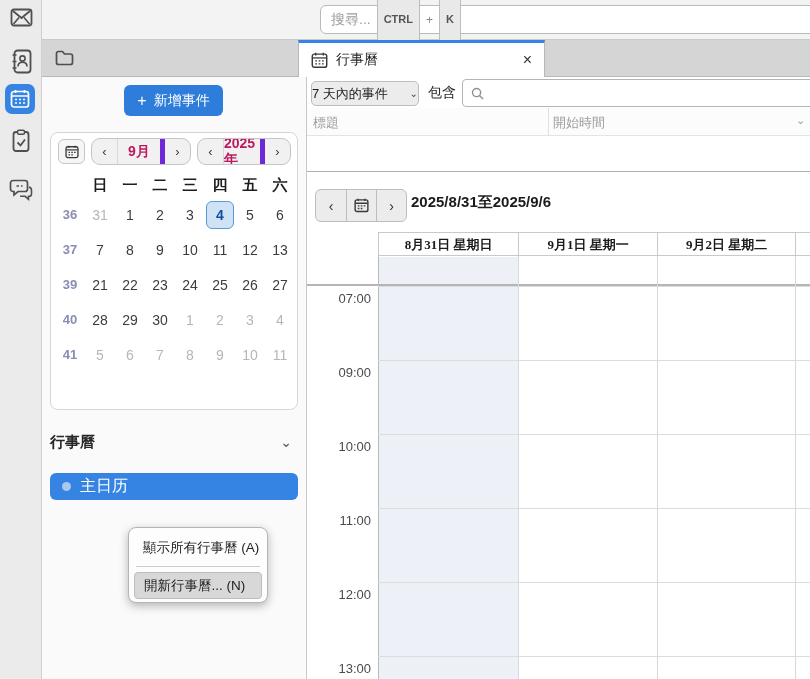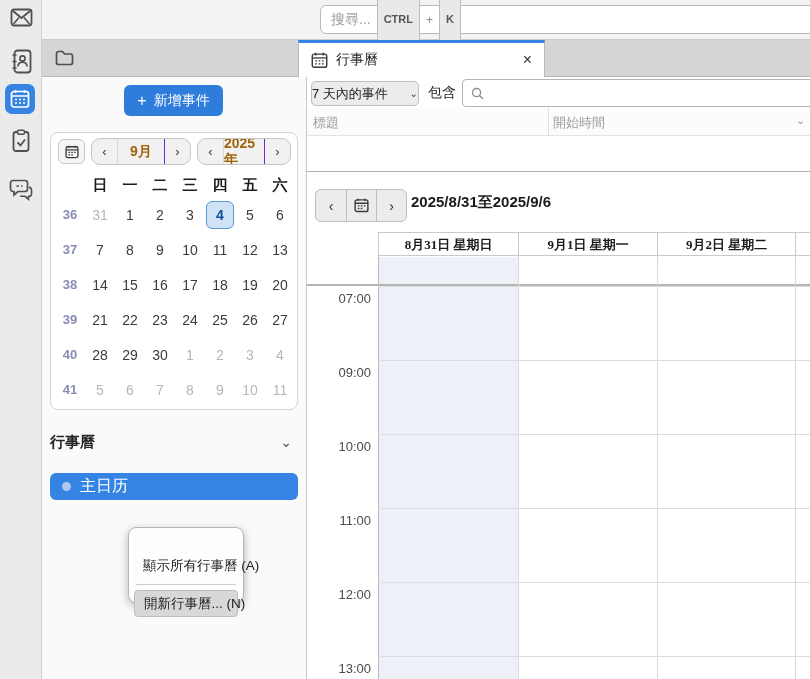--- a/index.html
+++ b/index.html
@@ -46,43 +46,43 @@
     border:1px solid #d6d6d6; border-radius:8px; }
   #mc-controls { position:absolute; left:0; top:5px; width:100%; height:27px; }
   #mc-calbtn { position:absolute; left:7px; top:1px; width:27px; height:25px; background:#f6f6f6;
     border:1px solid #c6c6c6; border-radius:6px; display:flex; align-items:center; justify-content:center; }
   .mc-pill { position:absolute; top:0; height:27px; background:#f1f1f1; border:1px solid #c6c6c6;
     border-radius:9px; display:flex; align-items:stretch; overflow:hidden; }
   #mc-month-pill { left:40px; width:100px; }
   #mc-year-pill { left:146px; width:94px; }
   .mc-pill .chev { width:25px; display:flex; align-items:center; justify-content:center; color:#3b3b3b; font-size:13px; }
   .mc-pill .lbl { flex:1; display:flex; align-items:center; justify-content:center; font-weight:bold;
-    font-size:14px; color:#a16207; border-left:1px solid #d8d8d8; border-right:1px solid #6d28d9; }
+    font-size:14px; color:#be185d; border-left:1px solid #d8d8d8; border-right:5px solid #6d28d9; }
   #mc-weekdays { position:absolute; left:34px; top:43px; width:210px; height:20px; display:flex; }
   #mc-weekdays .wd { width:30px; text-align:center; font-weight:bold; font-size:15px; color:#1d1d1d; }
   #mc-grid { position:absolute; left:0; top:64px; width:100%; }
   .mc-row { position:relative; height:35px; display:flex; align-items:center; }
   .mc-wn { width:30px; margin-left:4px; text-align:center; font-size:13px; font-weight:bold; color:#898cb4; }
   .mc-day { width:30px; height:28px; display:flex; align-items:center; justify-content:center;
     font-size:14px; color:#3c3c3c; }
   .mc-day.muted { color:#b6b6b6; }
   .mc-day.selected { background:#cfe2f6; border:1px solid #5b9bd5; border-radius:6px;
     color:#114f9e; font-weight:bold; width:28px; height:28px; margin:0 1px; }
 
   #cal-section-header { position:absolute; left:8px; top:353px; width:248px; height:24px;
     display:flex; align-items:center; }
   #cal-section-header .t { font-size:15px; font-weight:bold; color:#262626; }
   #cal-section-header .chev { margin-left:auto; margin-right:6px; color:#555; }
   #cal-item { position:absolute; left:8px; top:396px; width:248px; height:27px; background:#3584e4;
     border-radius:6px; display:flex; align-items:center; padding:0 12px; gap:9px; }
   #cal-item .dot { width:9px; height:9px; border-radius:50%; background:#a9c9ef; }
   #cal-item .lbl { color:#ffffff; font-size:16px; }
 
-  #ctx-menu { position:absolute; left:86px; top:450px; width:116px; height:76px; background:#fdfdfd;
-    border:1px solid #b5b5b5; border-radius:8px; box-shadow:0 3px 10px rgba(0,0,0,.28); padding:24px 5px; }
+  #ctx-menu { position:absolute; left:86px; top:450px; width:140px; height:76px; background:#fdfdfd;
+    border:1px solid #b5b5b5; border-radius:8px; box-shadow:0 3px 10px rgba(0,0,0,.28); padding:6px 5px; }
   .ctx-item { height:27px; display:flex; align-items:center; padding:0 9px; font-size:13.5px;
     color:#1d1d1d; border-radius:4px; white-space:nowrap; }
   .ctx-item.hl { background:#d8d8d8; border:1px solid #bdbdbd; }
   .ctx-sep { height:1px; background:#cdcdcd; margin:5px 2px; }
 
   
   #main-pane { left:307px; top:77px; width:503px; height:602px; background:#fff; }
 
   #filter-row { position:absolute; left:0; top:0; width:503px; height:31px; background:#fff; }
   #range-dd { position:absolute; left:4px; top:4px; width:108px; height:25px; background:#ececec;
@@ -242,30 +242,20 @@
         </div>
         <div class="mc-row">
           <div class="mc-wn">37</div>
           <div class="mc-day">7</div>
           <div class="mc-day">8</div>
           <div class="mc-day">9</div>
           <div class="mc-day">10</div>
           <div class="mc-day">11</div>
           <div class="mc-day">12</div>
           <div class="mc-day">13</div>
-        </div>
-        <div class="mc-row">
-          <div class="mc-wn">38</div>
-          <div class="mc-day">14</div>
-          <div class="mc-day">15</div>
-          <div class="mc-day">16</div>
-          <div class="mc-day">17</div>
-          <div class="mc-day">18</div>
-          <div class="mc-day">19</div>
-          <div class="mc-day">20</div>
         </div>
         <div class="mc-row">
           <div class="mc-wn">39</div>
           <div class="mc-day">21</div>
           <div class="mc-day">22</div>
           <div class="mc-day">23</div>
           <div class="mc-day">24</div>
           <div class="mc-day">25</div>
           <div class="mc-day">26</div>
           <div class="mc-day">27</div>

